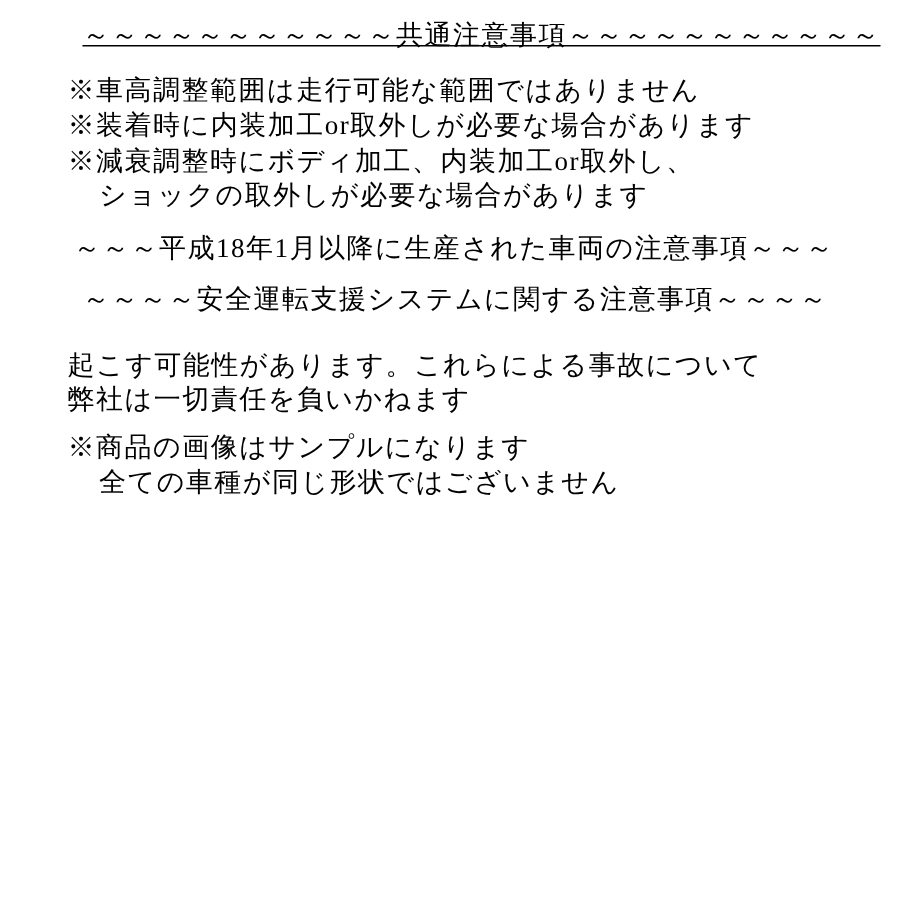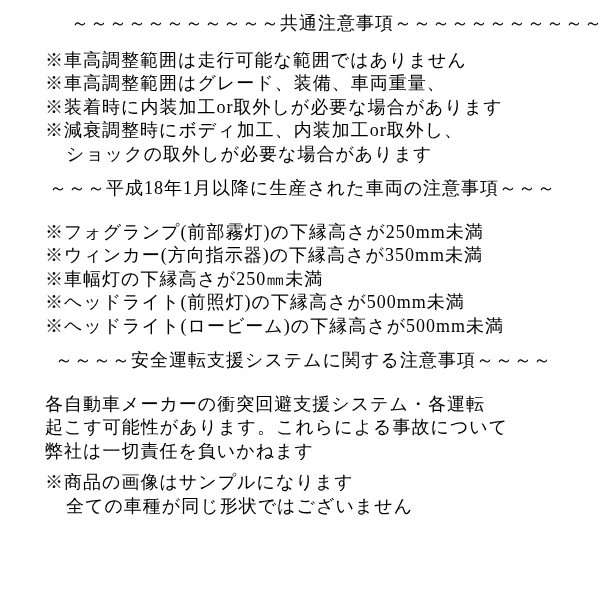--- a/index.html
+++ b/index.html
@@ -29,47 +29,38 @@
   
   .block-1 { margin-top: 13px; }
   .block-2 { margin-top: 11px; }
   .block-3 { margin-top: 20px; }
   .block-4 { margin-top: 13px; }
   .block-5 { margin-top: 11px; }
   .block-6 { margin-top: 20px; }
   .block-7 { margin-top: 8px; }
 
   
-  .block-0 { margin-left: 26px; }
+  .block-0 { margin-left: 10px; text-decoration: underline; }
   .block-2 { margin-left: 4px; }
   .block-5 { margin-left: 10px; }
 </style>
 </head>
 <body>
 
 <div class="page">
     <div class="block block-0 heading">～～～～～～～～～～～共通注意事項～～～～～～～～～～～</div>
     <div class="block block-1 list">
       <div class="line">※車高調整範囲は走行可能な範囲ではありません</div>
-      <div class="line">※車高調整範囲はグレード、装備、車両重量、</div>
       <div class="line">※装着時に内装加工or取外しが必要な場合があります</div>
       <div class="line">※減衰調整時にボディ加工、内装加工or取外し、</div>
       <div class="line indent">ショックの取外しが必要な場合があります</div>
     </div>
     <div class="block block-2 heading">～～～平成18年1月以降に生産された車両の注意事項～～～</div>
-    <div class="block block-3 list">
-      <div class="line">※フォグランプ(前部霧灯)の下縁高さが250mm未満</div>
-      <div class="line">※ウィンカー(方向指示器)の下縁高さが350mm未満</div>
-      <div class="line">※車幅灯の下縁高さが250㎜未満</div>
-      <div class="line">※ヘッドライト(前照灯)の下縁高さが500mm未満</div>
-      <div class="line">※ヘッドライト(ロービーム)の下縁高さが500mm未満</div>
-    </div>
     <div class="block block-5 heading">～～～～安全運転支援システムに関する注意事項～～～～</div>
     <div class="block block-6 para">
-      <div class="line">各自動車メーカーの衝突回避支援システム・各運転</div>
       <div class="line">起こす可能性があります。これらによる事故について</div>
       <div class="line">弊社は一切責任を負いかねます</div>
     </div>
     <div class="block block-7 list">
       <div class="line">※商品の画像はサンプルになります</div>
       <div class="line indent">全ての車種が同じ形状ではございません</div>
     </div>
   </div>
 
 </body></html>

